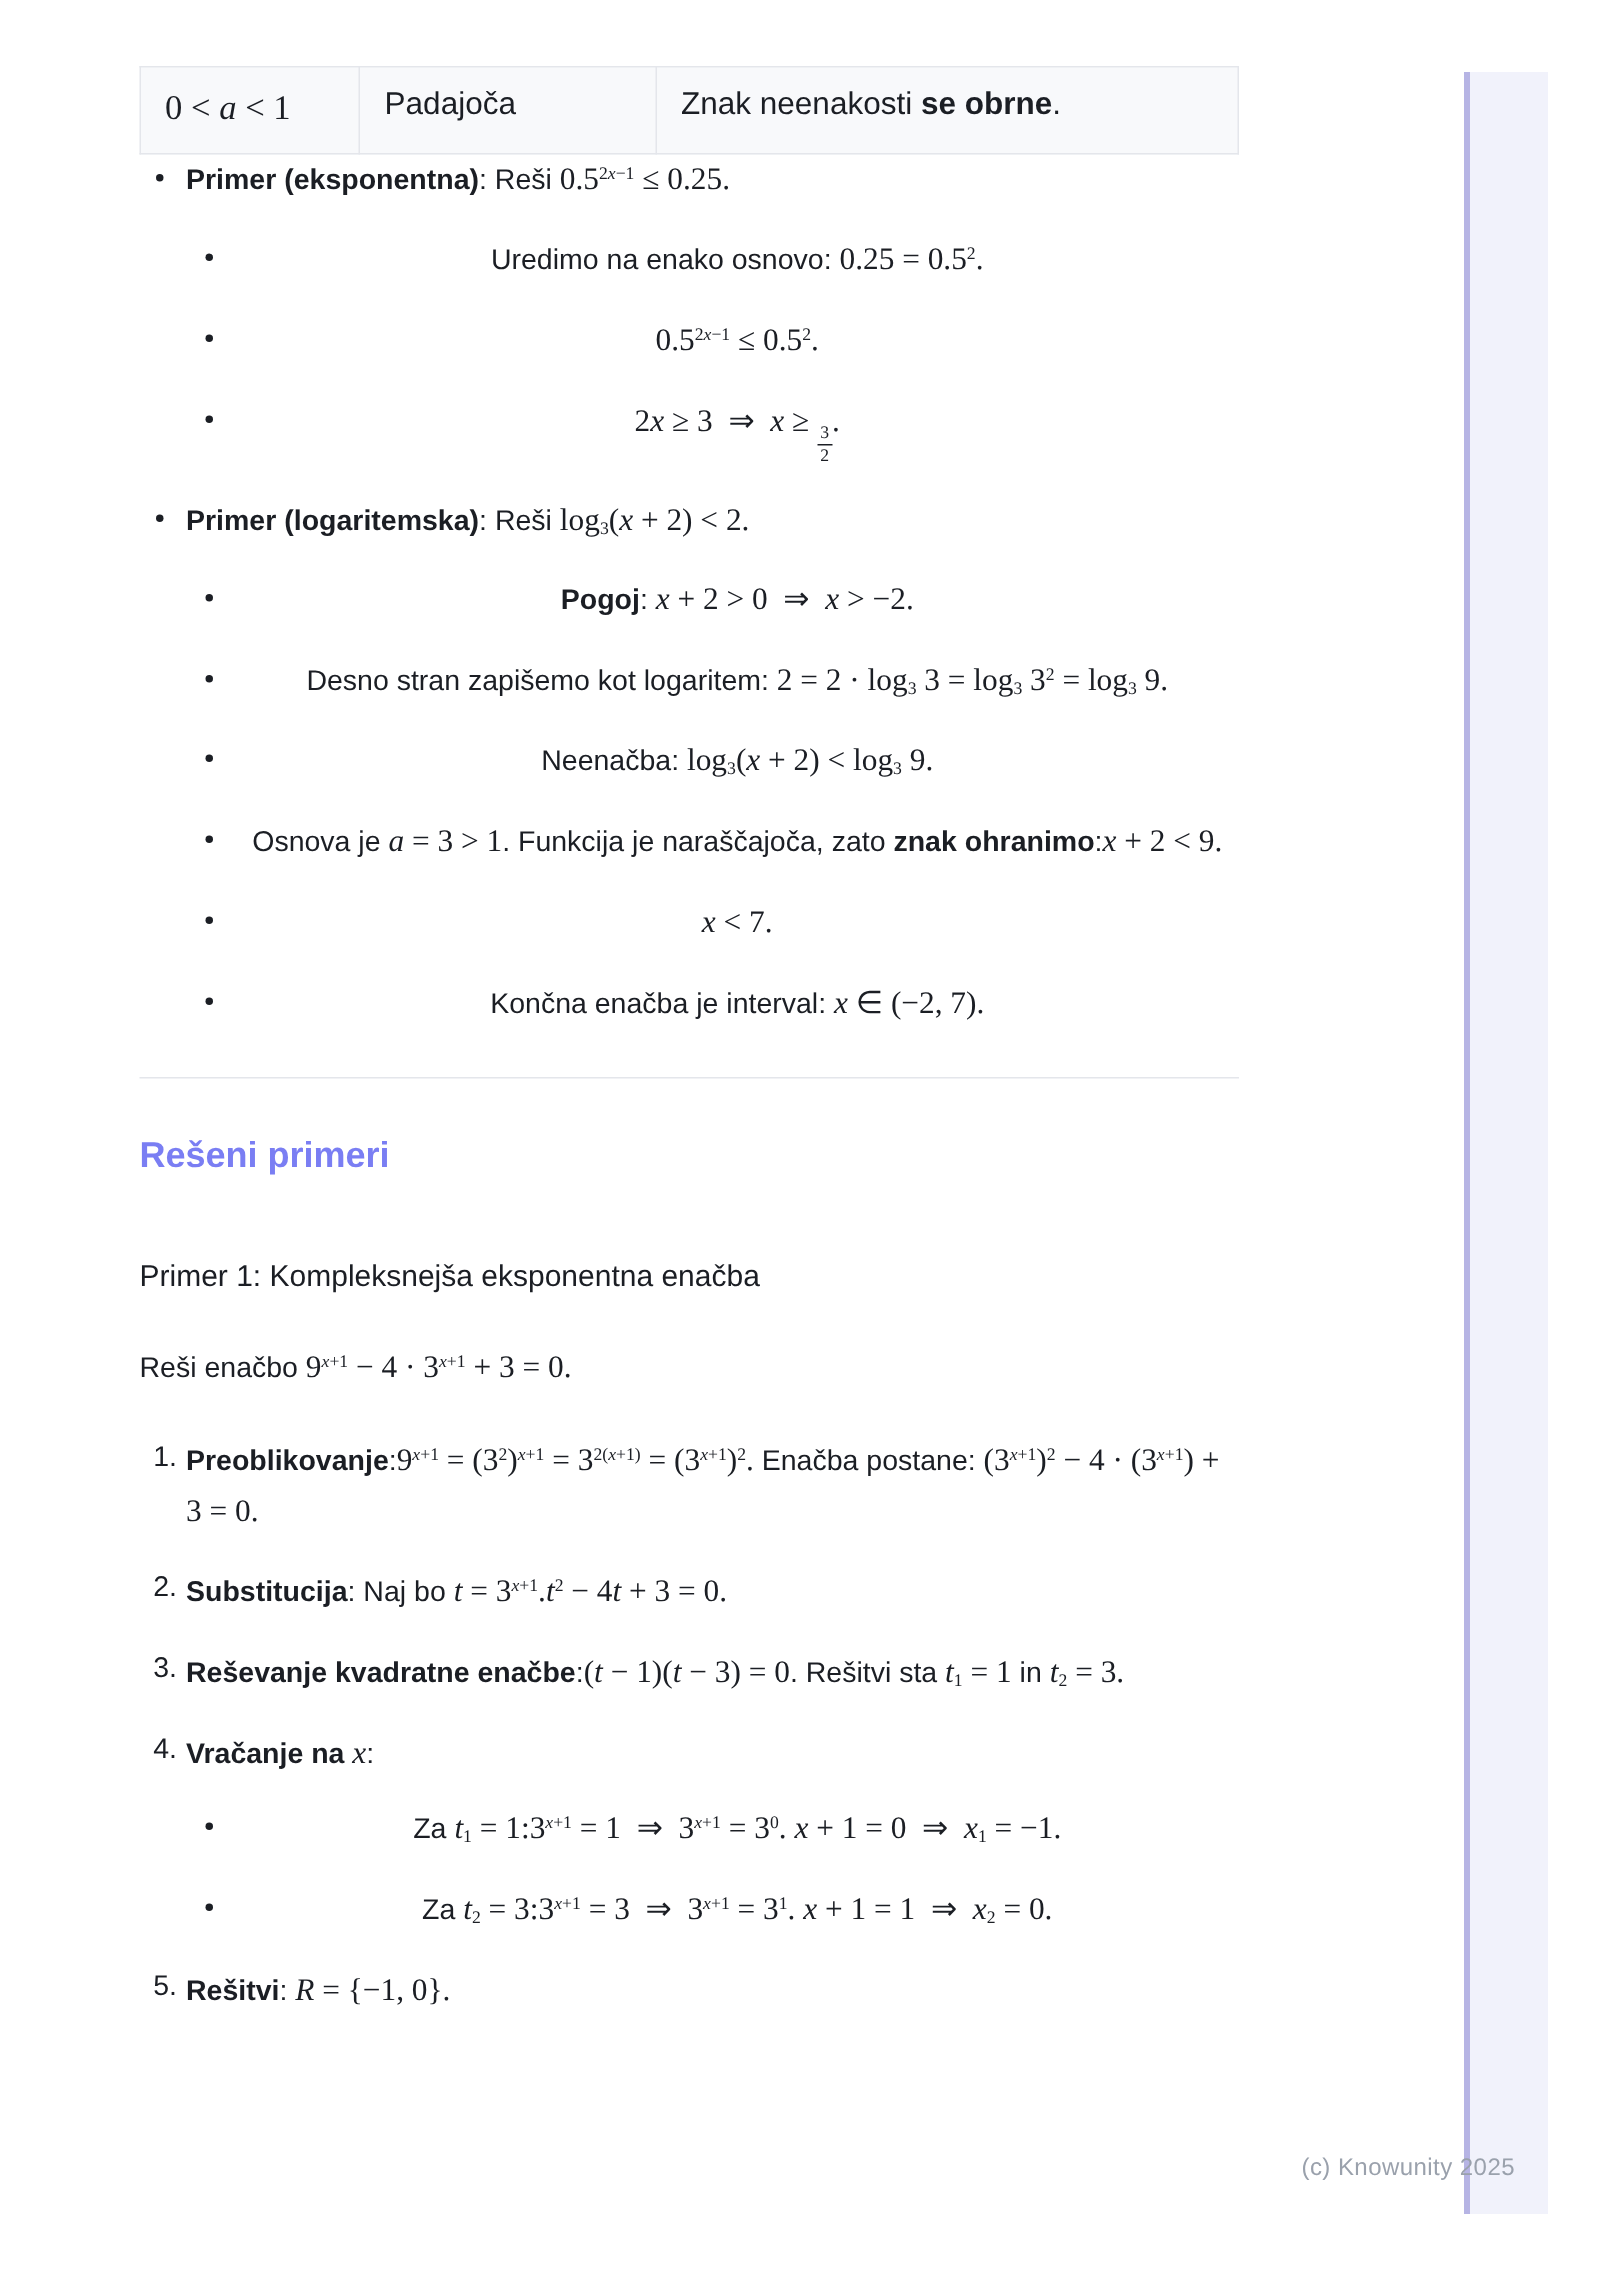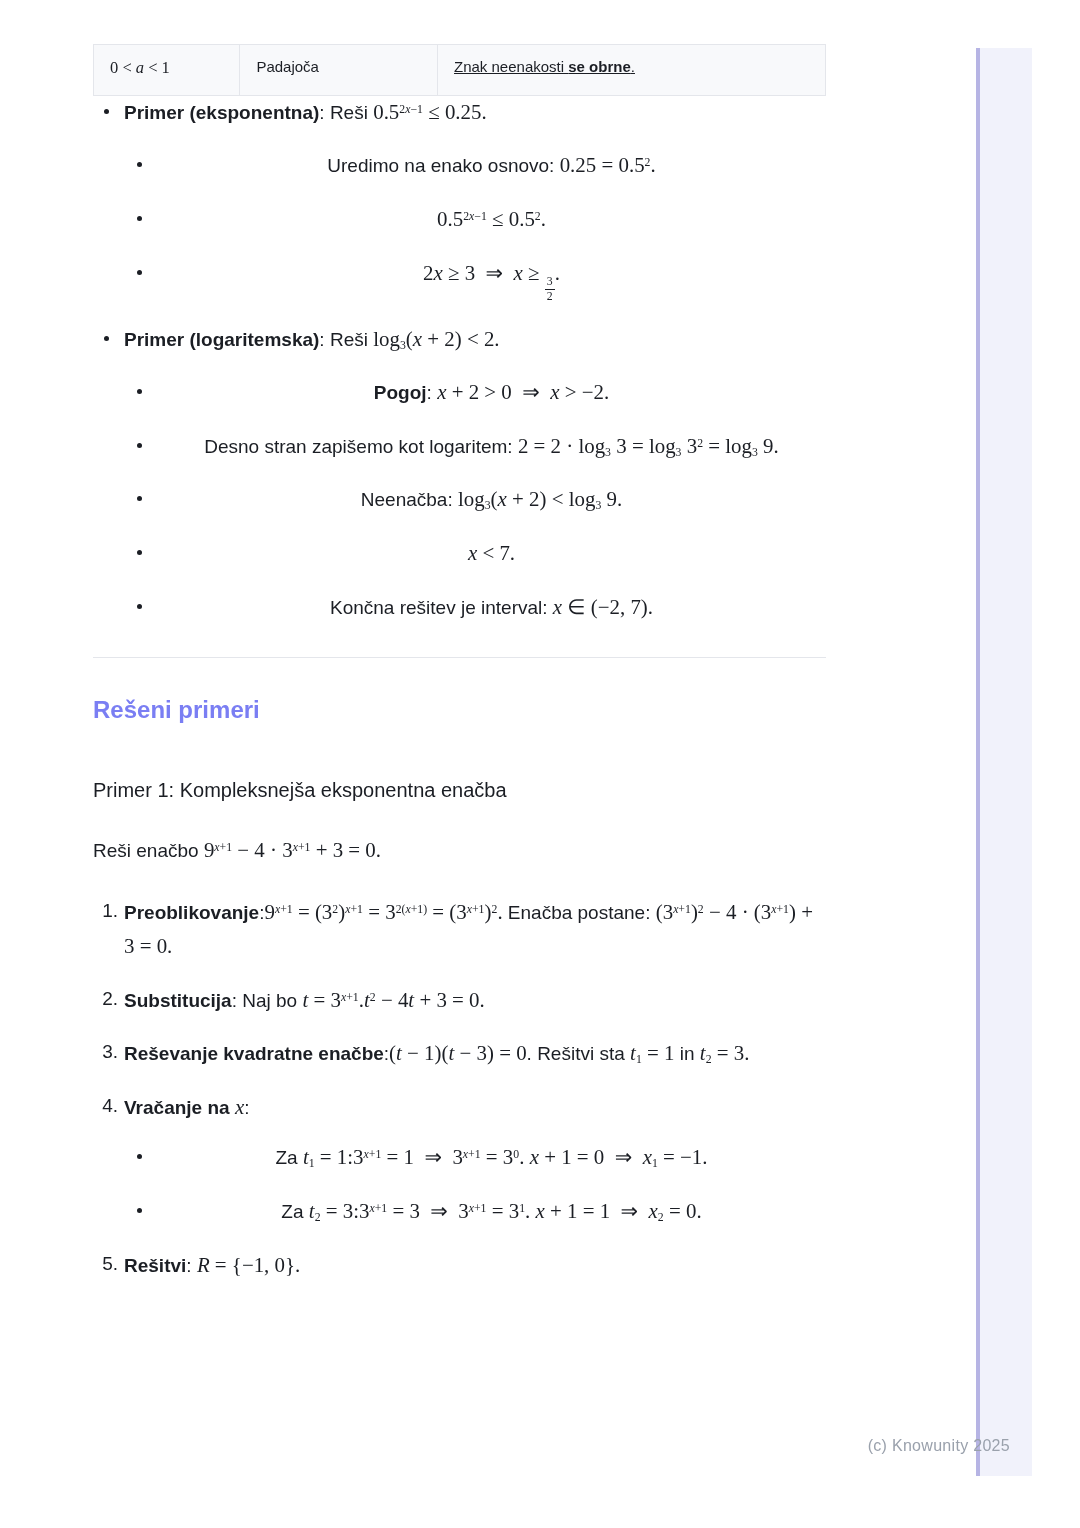--- a/index.html
+++ b/index.html
@@ -10,25 +10,25 @@
     color:var(--text, #1b1e24);
   }
   .content { position:absolute; left:93px; top:44px; width:733px; }
 
   
   table.ftable { width:100%; border-collapse:collapse; }
   table.ftable td {
     border:1px solid var(--border, #e4e6eb);
     background:var(--cell_bg, #f8f9fb);
     padding:13px 16px 17px 16px;
-    font-size:15px; vertical-align:top;
+    font-size:21px; vertical-align:top;
   }
   table.ftable td:nth-child(1){ width:20%; }
   table.ftable td:nth-child(2){ width:27%; }
-  table.ftable td:nth-child(3){ width:53%;text-decoration:underline; }
+  table.ftable td:nth-child(3){ width:53%; }
 
   
   ul.blist, ul.sub, ol.steps { list-style:none; margin:0; padding:0 0 0 31px; }
   ul.blist { }
   ul.sub { padding-left:33px; margin-top:19px;text-align:center; }
   ul.blist > li, ul.sub > li, ol.steps > li {
     position:relative; margin-bottom:20px;
     font-size:19px; line-height:1.62;
   }
   ul.blist > li::before, ul.sub > li::before {
@@ -95,22 +95,23 @@
           <li><span><span class="seg-m">0.5</span><sup class="ms">2<i>x</i>−1</sup><span class="seg-m"> ≤ 0.5</span><sup class="ms">2</sup><span class="seg-m">.</span></span></li>
           <li><span><span class="seg-m">2<i>x</i> ≥ 3&nbsp;&nbsp;⇒&nbsp;&nbsp;<i>x</i> ≥ </span><span class="frac">
                 <span class="fn">3</span>
                 <span class="fd">2</span>
               </span><span class="seg-m">.</span></span></li>
         </ul></li>
       <li><span><span class="seg-b">Primer (logaritemska)</span><span class="seg-p">: Reši </span><span class="seg-m">log</span><sub class="ms">3</sub><span class="seg-m">(<i>x</i> + 2) &lt; 2.</span></span><ul class="sub">
           <li><span><span class="seg-b">Pogoj</span><span class="seg-p">: </span><span class="seg-m"><i>x</i> + 2 &gt; 0&nbsp;&nbsp;⇒&nbsp;&nbsp;<i>x</i> &gt; −2.</span></span></li>
           <li><span><span class="seg-p">Desno stran zapišemo kot logaritem: </span><span class="seg-m">2 = 2 · log</span><sub class="ms">3</sub><span class="seg-m"> 3 = log</span><sub class="ms">3</sub><span class="seg-m"> 3</span><sup class="ms">2</sup><span class="seg-m"> = log</span><sub class="ms">3</sub><span class="seg-m"> 9.</span></span></li>
           <li><span><span class="seg-p">Neenačba: </span><span class="seg-m">log</span><sub class="ms">3</sub><span class="seg-m">(<i>x</i> + 2) &lt; log</span><sub class="ms">3</sub><span class="seg-m"> 9.</span></span></li>
+          <li><span><span class="seg-p">Osnova je </span><span class="seg-m"><i>a</i> = 3 &gt; 1</span><span class="seg-p">. Funkcija je naraščajoča, zato </span><span class="seg-b">znak ohranimo</span><span class="seg-p">:</span><span class="seg-m"><i>x</i> + 2 &lt; 9.</span></span></li>
           <li><span><span class="seg-m"><i>x</i> &lt; 7.</span></span></li>
-          <li><span><span class="seg-p">Končna rešitev je interval: </span><span class="seg-m"><i>x</i> ∈ (−2, 7).</span></span></li>
+          <li><span><span class="seg-p">Končna enačba je interval: </span><span class="seg-m"><i>x</i> ∈ (−2, 7).</span></span></li>
         </ul></li>
     </ul>
 
   <hr class="divider">
 
   <h2 class="sect">Rešeni primeri</h2>
 
   <h3 class="sub-head">Primer 1: Kompleksnejša eksponentna enačba</h3>
   <p class="para"><span class="seg-p">Reši enačbo </span><span class="seg-m">9</span><sup class="ms"><i>x</i>+1</sup><span class="seg-m"> − 4 · 3</span><sup class="ms"><i>x</i>+1</sup><span class="seg-m"> + 3 = 0.</span></p>
 

